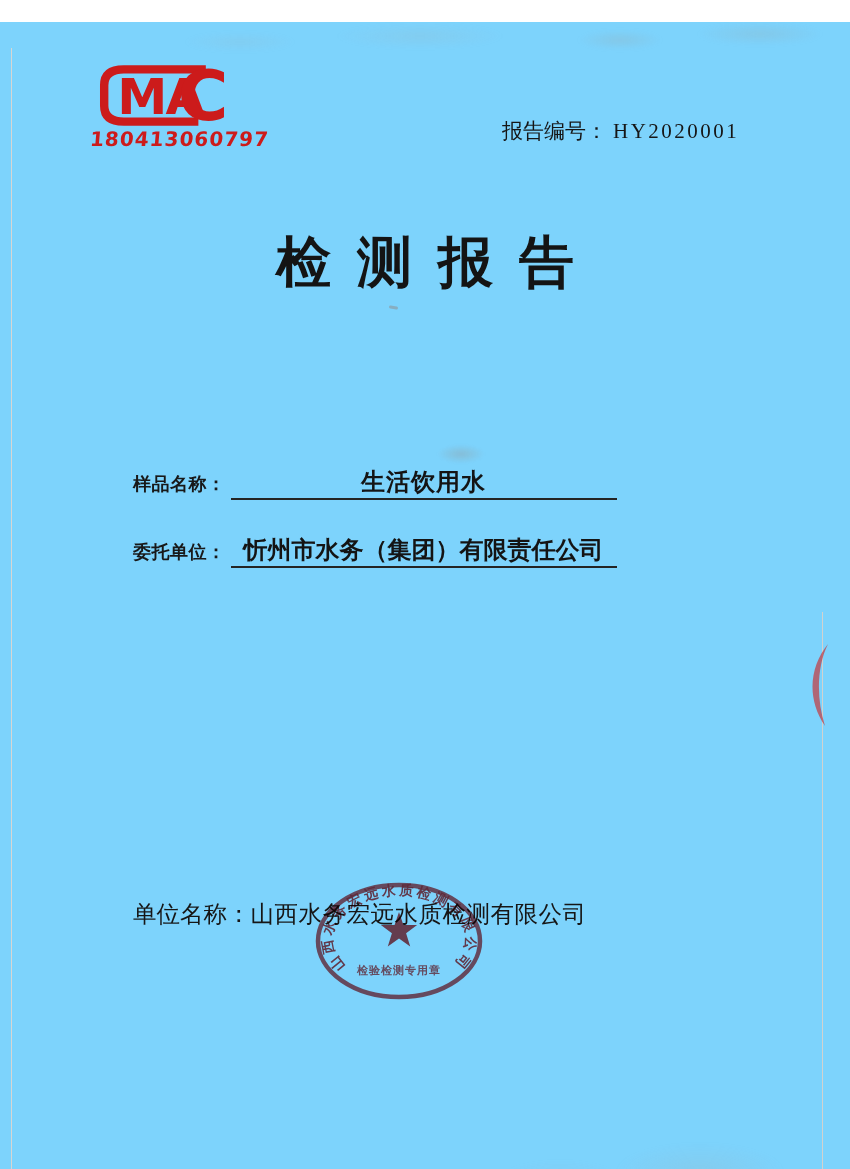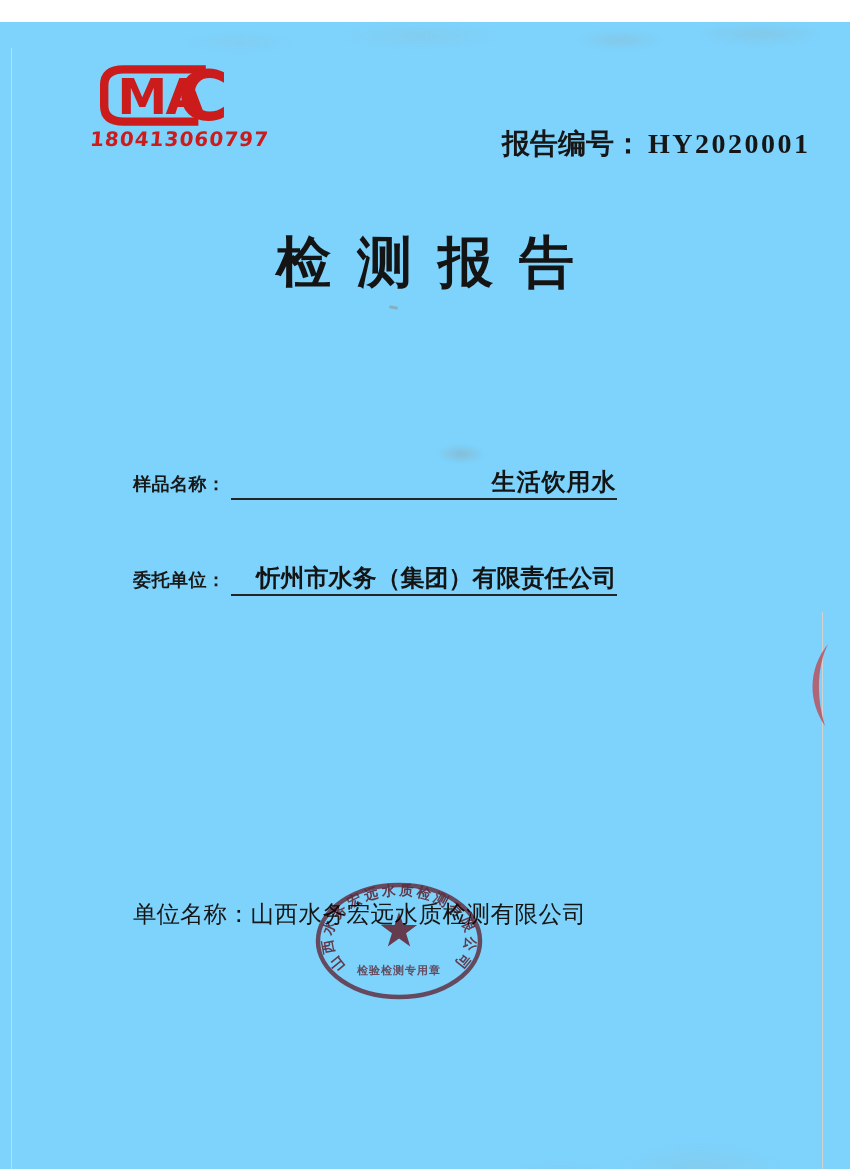--- a/index.html
+++ b/index.html
@@ -38,38 +38,38 @@
 
   
   .cma-logo { position:absolute; left:92px; top:39px; width:140px; height:69px; }
   .cma-number {
     position:absolute; left:90px; top:105px; width:160px;
     font-family:"DejaVu Sans", sans-serif; font-weight:bold; font-size:20px;
     letter-spacing:1px; color:#cc1b1b; transform:skewX(-5deg);
   }
 
   
-  .report-no { position:absolute; left:502px; top:103px; white-space:nowrap;
-    font-size:28px; font-weight:700; color:#161616; }
+  .report-no { position:absolute; left:502px; top:95px; white-space:nowrap;
+    font-size:21px; font-weight:400; color:#161616; }
   .report-no .val { margin-left:6px; letter-spacing:2.5px; }
 
   
   .doc-title {
     position:absolute; left:0; top:212px; width:850px; text-align:center;
     font-family:"DejaVu Sans", sans-serif; font-weight:700; font-size:55px;
     color:#141414; letter-spacing:26px; padding-left:26px; line-height:1.05;
   }
 
   
   .field-row { position:absolute; left:133px; white-space:nowrap; }
-  .row-0 { top:444px; } .row-1 { top:540px; } .row-2 { top:580px; }
+  .row-0 { top:444px; } .row-1 { top:512px; } .row-2 { top:580px; }
   .f-label { font-size:18px; font-weight:600; letter-spacing:.5px; color:#181818; }
   .f-line {
     display:inline-block; width:386px; margin-left:5px;
-    border-bottom:2px solid #242424; text-align:right;
+    border-bottom:2px solid #242424; text-align:center;
     font-size:24px; font-weight:600; color:#141414; vertical-align:baseline;
   }
   .row-0 .f-line { letter-spacing:1px; }
   .row-2 .f-line { letter-spacing:2px; }
 
   
   .footer-org { position:absolute; left:133px; top:876px; white-space:nowrap;
     font-size:23.5px; font-weight:400; color:#161616; }
   .footer-org .val { letter-spacing:.5px; }
   .footer-date { position:absolute; left:133px; top:931px; white-space:nowrap;

